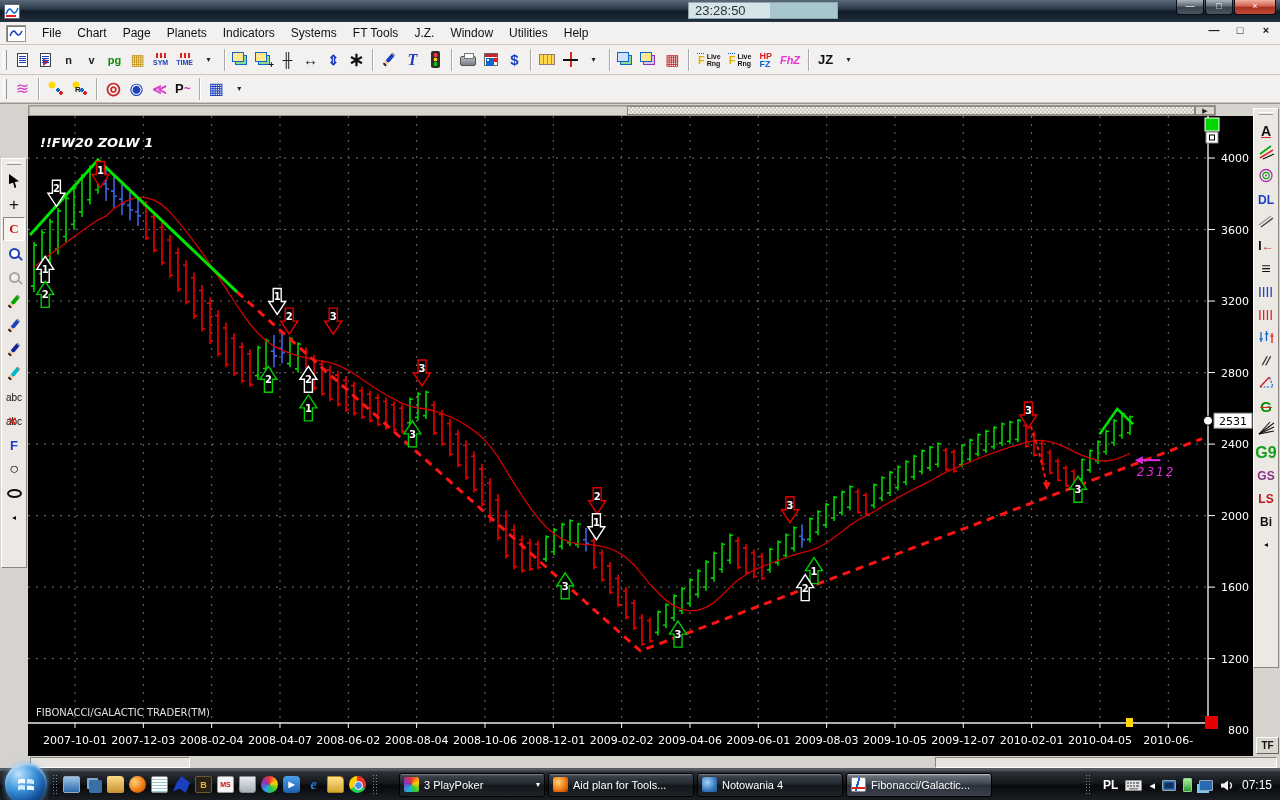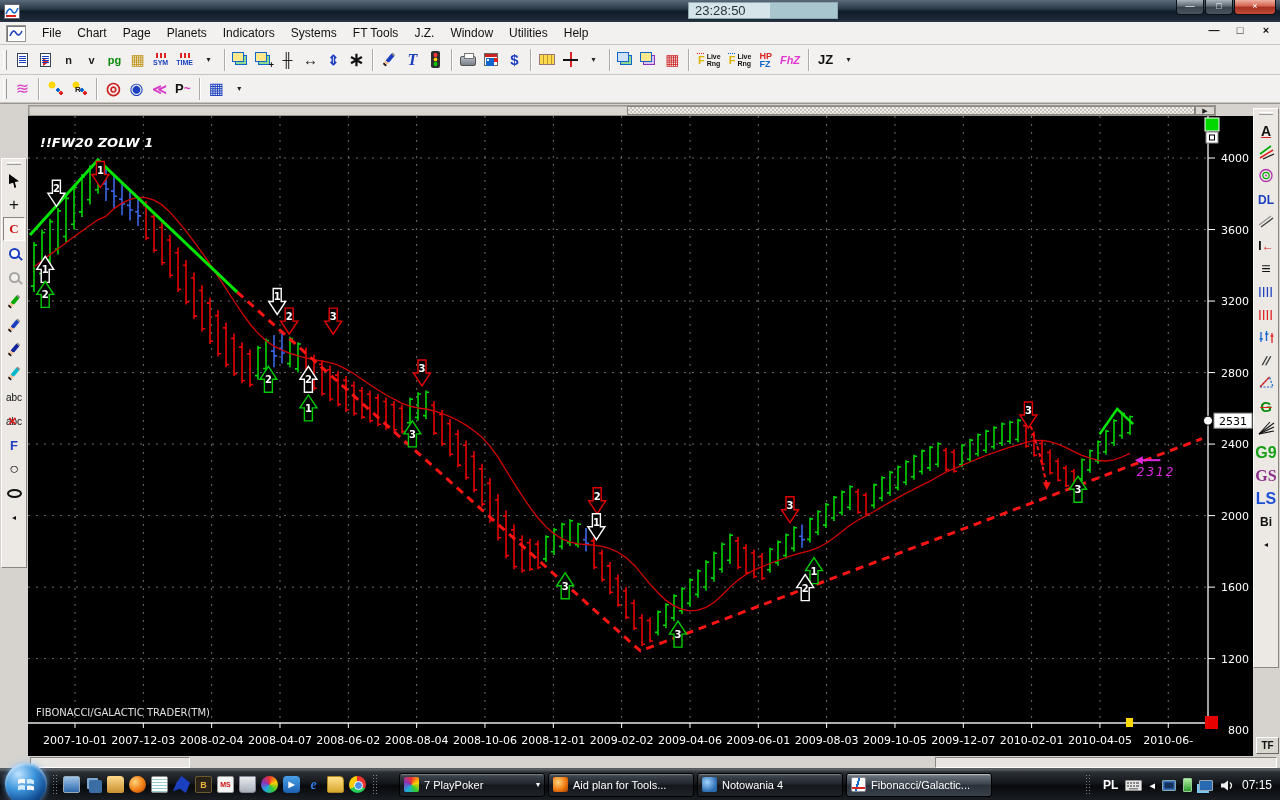--- a/index.html
+++ b/index.html
@@ -789,24 +789,24 @@
                 <path d="M1 13 L16 6"></path>
                 <path d="M1 13 L16 10"></path>
                 <path d="M1 13 L12 1"></path>
               </g>
             </svg></span>
         </span>
         <span class="vti rt">
           <span style="color: rgb(23, 160, 23); font-weight: bold; font-size: 16px;">G9</span>
         </span>
         <span class="vti rt">
-          <span style="color: rgb(139, 47, 139); font-weight: bold; font-size: 16px; font-family: Liberation Serif, serif;">GS</span>
-        </span>
-        <span class="vti rt">
-          <span style="color: #1d4ed8; font-weight: bold; font-size: 16px;">LS</span>
+          <span style="color: rgb(139, 47, 139); font-weight: bold; font-size: 12px;">GS</span>
+        </span>
+        <span class="vti rt">
+          <span style="color: #b91c1c; font-weight: bold; font-size: 12px;">LS</span>
         </span>
         <span class="vti rt">
           <span style="color: rgb(17, 17, 17); font-weight: bold; font-size: 12px;">Bi</span>
         </span>
         <span class="vti rt">
           <span style="font-size: 8px; color: rgb(17, 17, 17);">◂</span>
         </span>
       </div>
     <div id="tf-button">TF</div>
     <div id="statusbar">
@@ -840,21 +840,21 @@
         <span class="ql ql-wheel"></span>
         <span class="ql ql-media">▶</span>
         <span class="ql ql-ie">e</span>
         <span class="ql ql-folder"></span>
         <span class="ql ql-chrome"></span>
       </div>
     <div class="tb-dotgrip"></div>
     <div id="taskwins">
         <div class="twin">
           <span class="wicon wi-poker"></span>
-          <span class="cap">7 PlayPoker</span>
+          <span class="cap">3 PlayPoker</span>
           <span class="drop">▾</span>
         </div>
         <div class="twin">
           <span class="wicon wi-fox"></span>
           <span class="cap">Aid plan for Tools...</span>
         </div>
         <div class="twin">
           <span class="wicon wi-noto"></span>
           <span class="cap">Notowania 4</span>
         </div>

